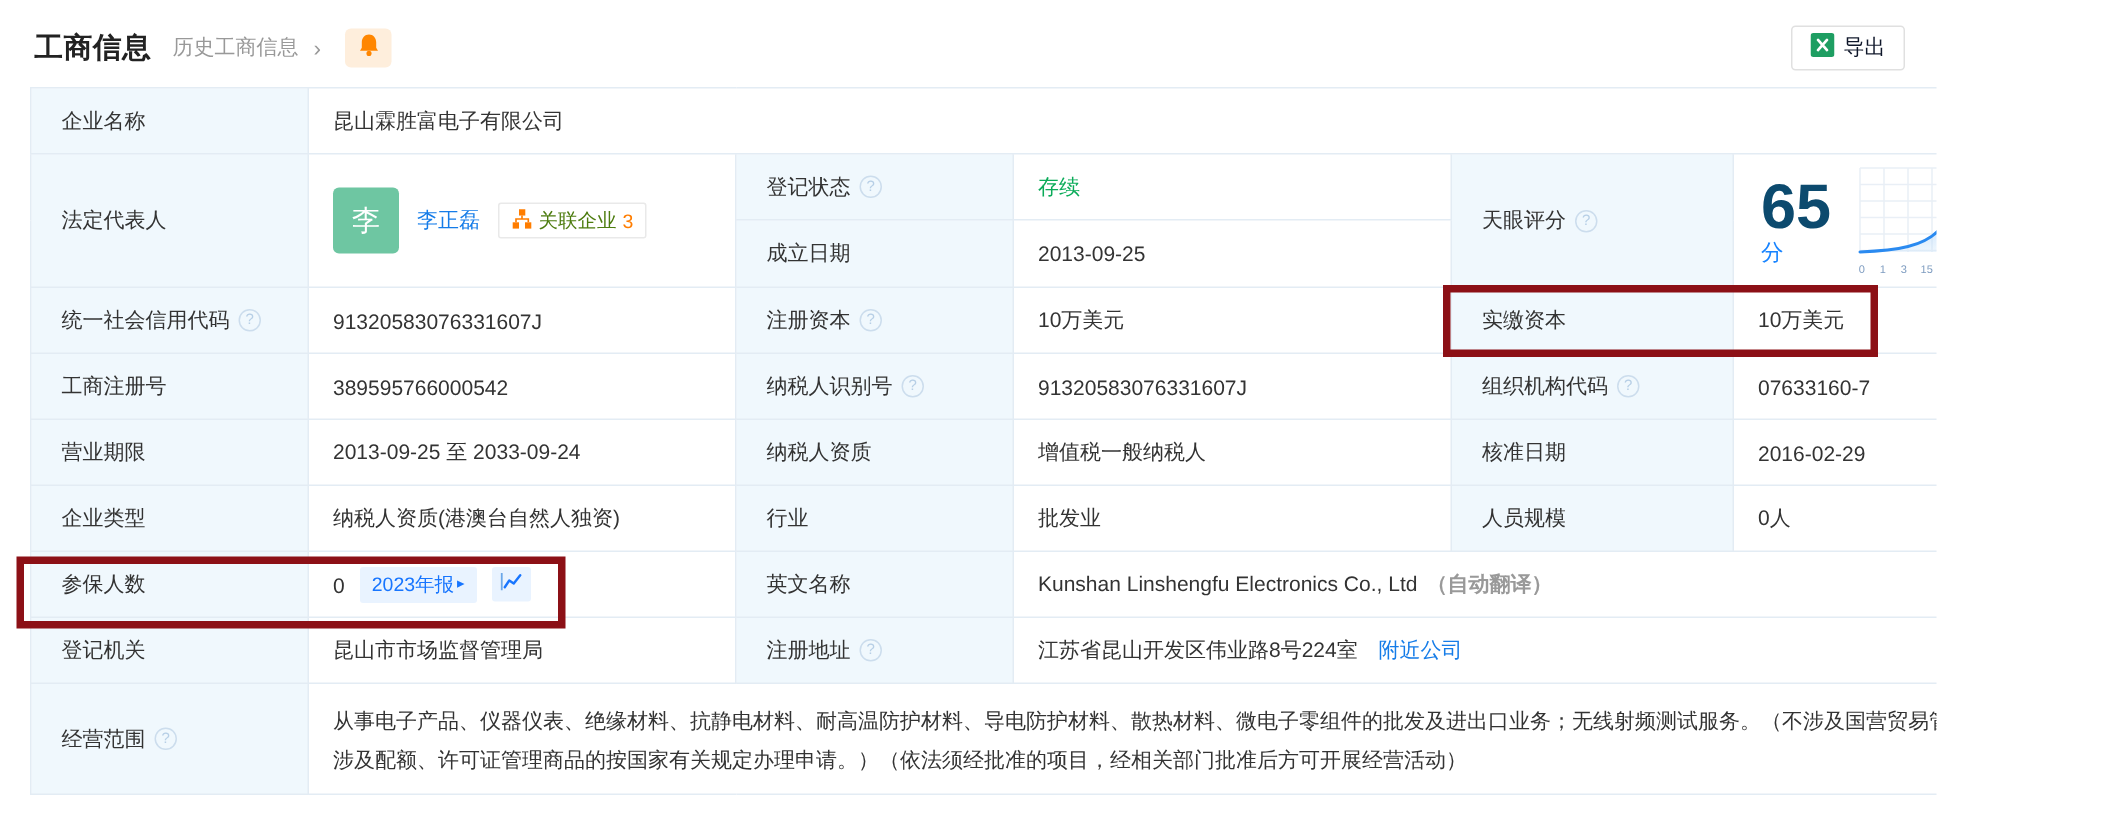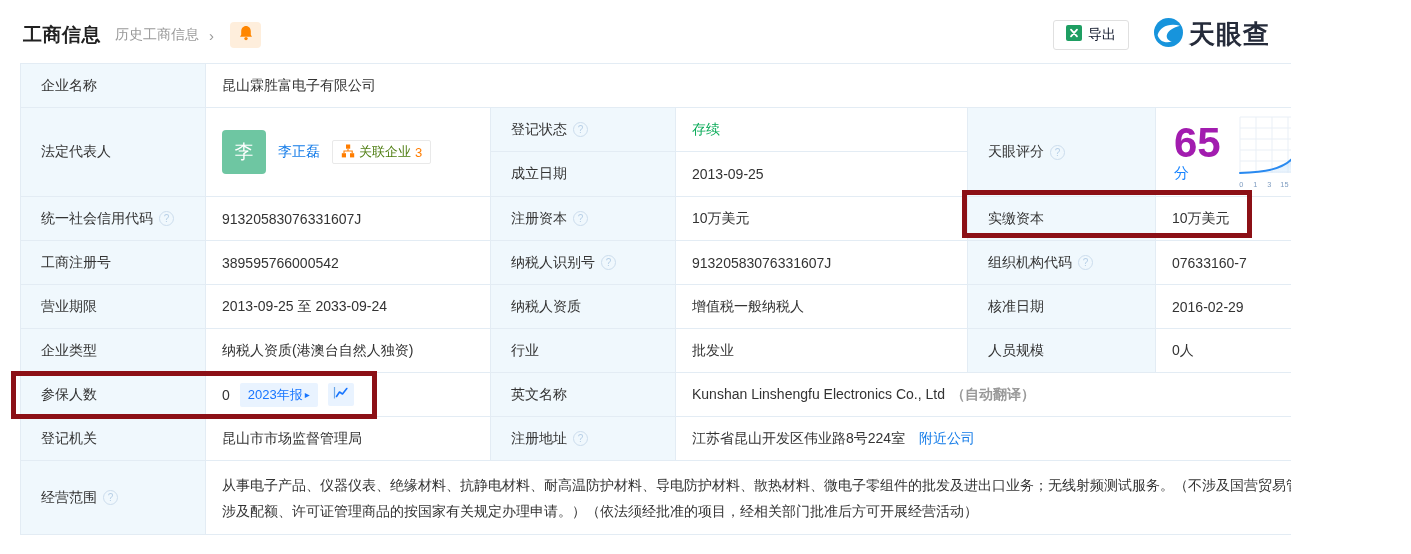--- a/index.html
+++ b/index.html
@@ -38,21 +38,21 @@
   .rel-badge .t { font-size:13px; color:#4d7c0f; }
   .rel-badge .n { font-size:13px; color:#ff7d00; }
 
   
   .insured-wrap { display:flex; align-items:center; gap:10px; }
   .report-badge { background:#e9f3ff; color:#1775ff; font-size:13px; border-radius:2px; padding:3px 8px; cursor:pointer; display:flex; align-items:center; gap:2px; }
   .trend-chip { background:#e9f3ff; border-radius:2px; width:26px; height:23px; display:flex; align-items:center; justify-content:center; cursor:pointer; }
 
   
   .score-wrap { display:flex; align-items:center; justify-content:flex-start; gap:12px; padding:2px 4px 2px 18px; }
-  .score-num { font-size:42px; font-weight:bold; color:#a21caf; line-height:1; }
+  .score-num { font-size:42px; font-weight:bold; color:#0c4a6e; line-height:1; }
   .score-unit { font-size:15px; color:#1884ff; vertical-align:baseline; }
   .mini-chart { display:flex; flex-direction:column; width:148px; }
   .axis-labels { display:flex; justify-content:space-between; padding:0 1px; margin-top:1px; }
   .axis-labels span { font-size:8px; color:#7e9cc0; transform:scale(.92); }
 
   
   .scope-text { line-height:26px; padding:10px 24px 10px 16px; }
 
   
   .redbox { position:absolute; border:5px solid #8c1016; pointer-events:none; z-index:6; }
@@ -80,29 +80,20 @@
     </span>
     <span class="hdr-spacer"></span>
     <span class="export-btn">
       <span>
         <svg width="16" height="16" viewBox="0 0 16 16">
             <rect x="0" y="0" width="16" height="16" rx="2" fill="#1e9e62"></rect>
             <path d="M5 4.6 L11 11.4 M11 4.6 L5 11.4" stroke="#fff" stroke-width="1.8" stroke-linecap="round"></path>
           </svg>
       </span>
       <span class="txt">导出</span>
-    </span>
-    <span class="brand">
-      <span>
-        <svg width="31" height="31" viewBox="0 0 31 31">
-            <circle cx="15.5" cy="15.5" r="14.5" fill="#1794dc"></circle>
-            <path d="M4.6 18 C7 10.2 15.5 5.8 27 8.8 C20.3 10.8 15.8 13.2 14.1 17.2 C12.8 20.7 14.9 23.6 18.9 24.6 C11.8 26.6 6.2 24 4.6 18 Z" fill="#fff"></path>
-          </svg>
-      </span>
-      <span class="txt">天眼查</span>
     </span>
   </div>
 
   <table class="info">
     <colgroup>
       <col style="width:185px">
         <col style="width:285px">
         <col style="width:185px">
       <col style="width:292px">
         <col style="width:188px">

